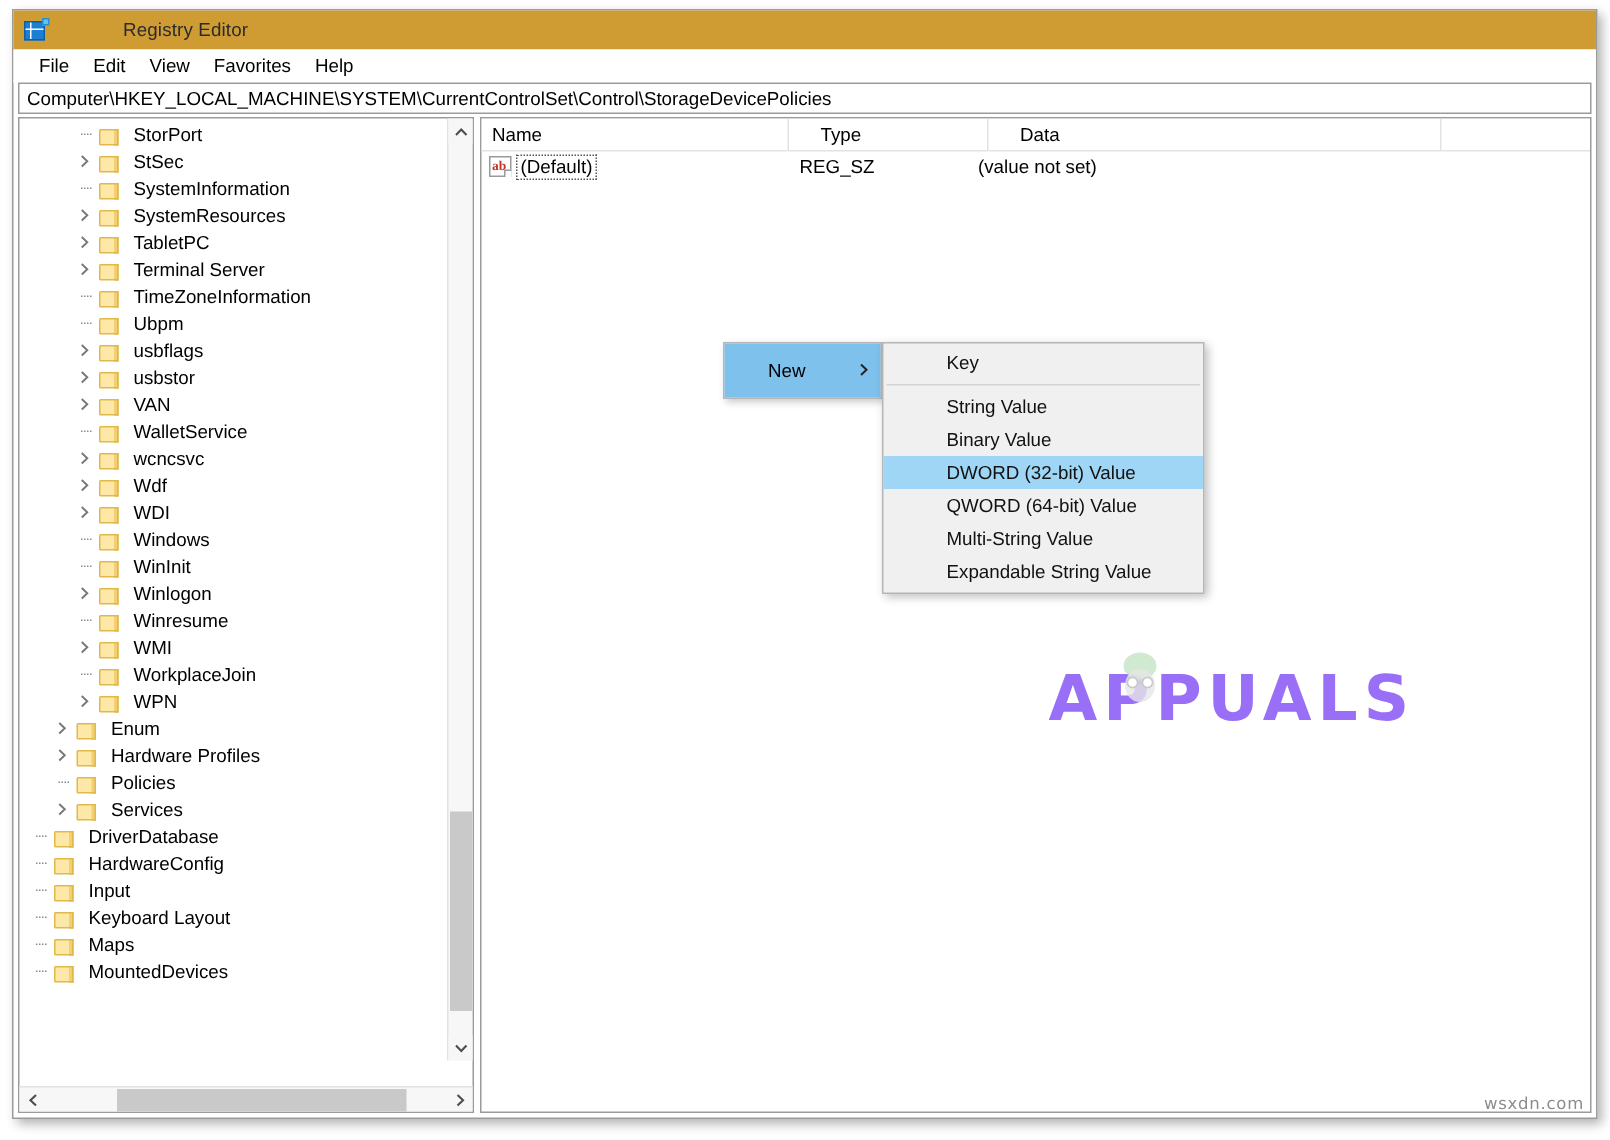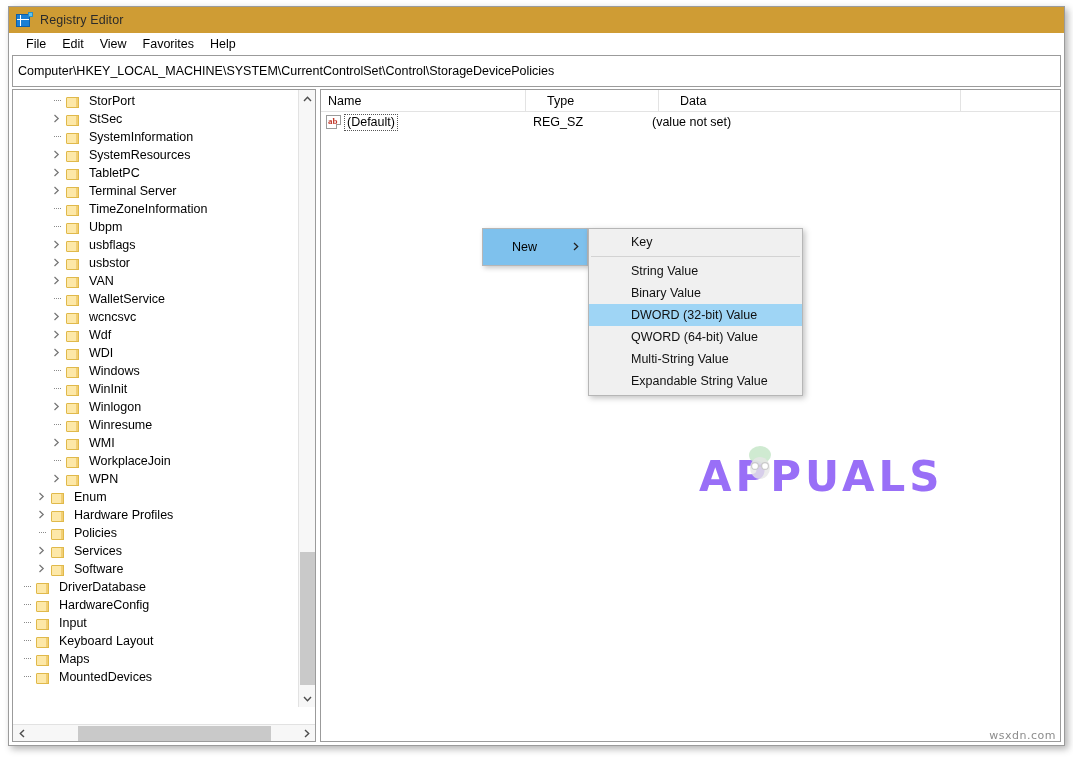--- a/index.html
+++ b/index.html
@@ -29,20 +29,21 @@
   }
 
   
   .titlebar {
     height: 26px;
     background: #cf9c34;
     display: flex;
     align-items: center;
     flex: 0 0 auto;
     padding-left: 7px;
+    gap: 42px;
   }
   .title-icon {
     width: 16px; height: 16px;
     position: relative;
     margin-right: 8px;
     flex: 0 0 auto;
   }
   .title-icon .grid {
     position: absolute; left: 0; top: 2px;
     width: 14px; height: 13px;
@@ -78,21 +79,21 @@
   .menu-item {
     font-size: 12.5px;
     color: #000000;
     padding: 2px 8px;
     cursor: default;
   }
 
   
   .addressbar {
     margin: 0 3px;
-    height: 32px;
+    height: 21px;
     border: 1px solid #9b9b9b;
     background: #ffffff;
     display: flex;
     align-items: center;
     padding-left: 5px;
     flex: 0 0 auto;
   }
   .addressbar .path {
     font-size: 12.5px;
     color: #000000;
@@ -693,32 +694,20 @@
                 <div class="twist">
                   <svg width="8" height="9" viewBox="0 0 8 9">
                     <path d="M1.5 1 L5.2 4.5 L1.5 8" stroke="#767676" stroke-width="1.25" fill="none"></path>
                   </svg>
                 </div>
                 <div class="folder">
                   <div class="fbody"></div>
                   <div class="fside"></div>
                 </div>
                 <span class="tlabel">Services</span>
-              </div>
-              <div class="tnode ind-1">
-                <div class="twist">
-                  <svg width="8" height="9" viewBox="0 0 8 9">
-                    <path d="M1.5 1 L5.2 4.5 L1.5 8" stroke="#767676" stroke-width="1.25" fill="none"></path>
-                  </svg>
-                </div>
-                <div class="folder">
-                  <div class="fbody"></div>
-                  <div class="fside"></div>
-                </div>
-                <span class="tlabel">Software</span>
               </div>
               <div class="tnode ind-0">
                 <div class="dashline"></div>
                 <div class="folder">
                   <div class="fbody"></div>
                   <div class="fside"></div>
                 </div>
                 <span class="tlabel">DriverDatabase</span>
               </div>
               <div class="tnode ind-0">

